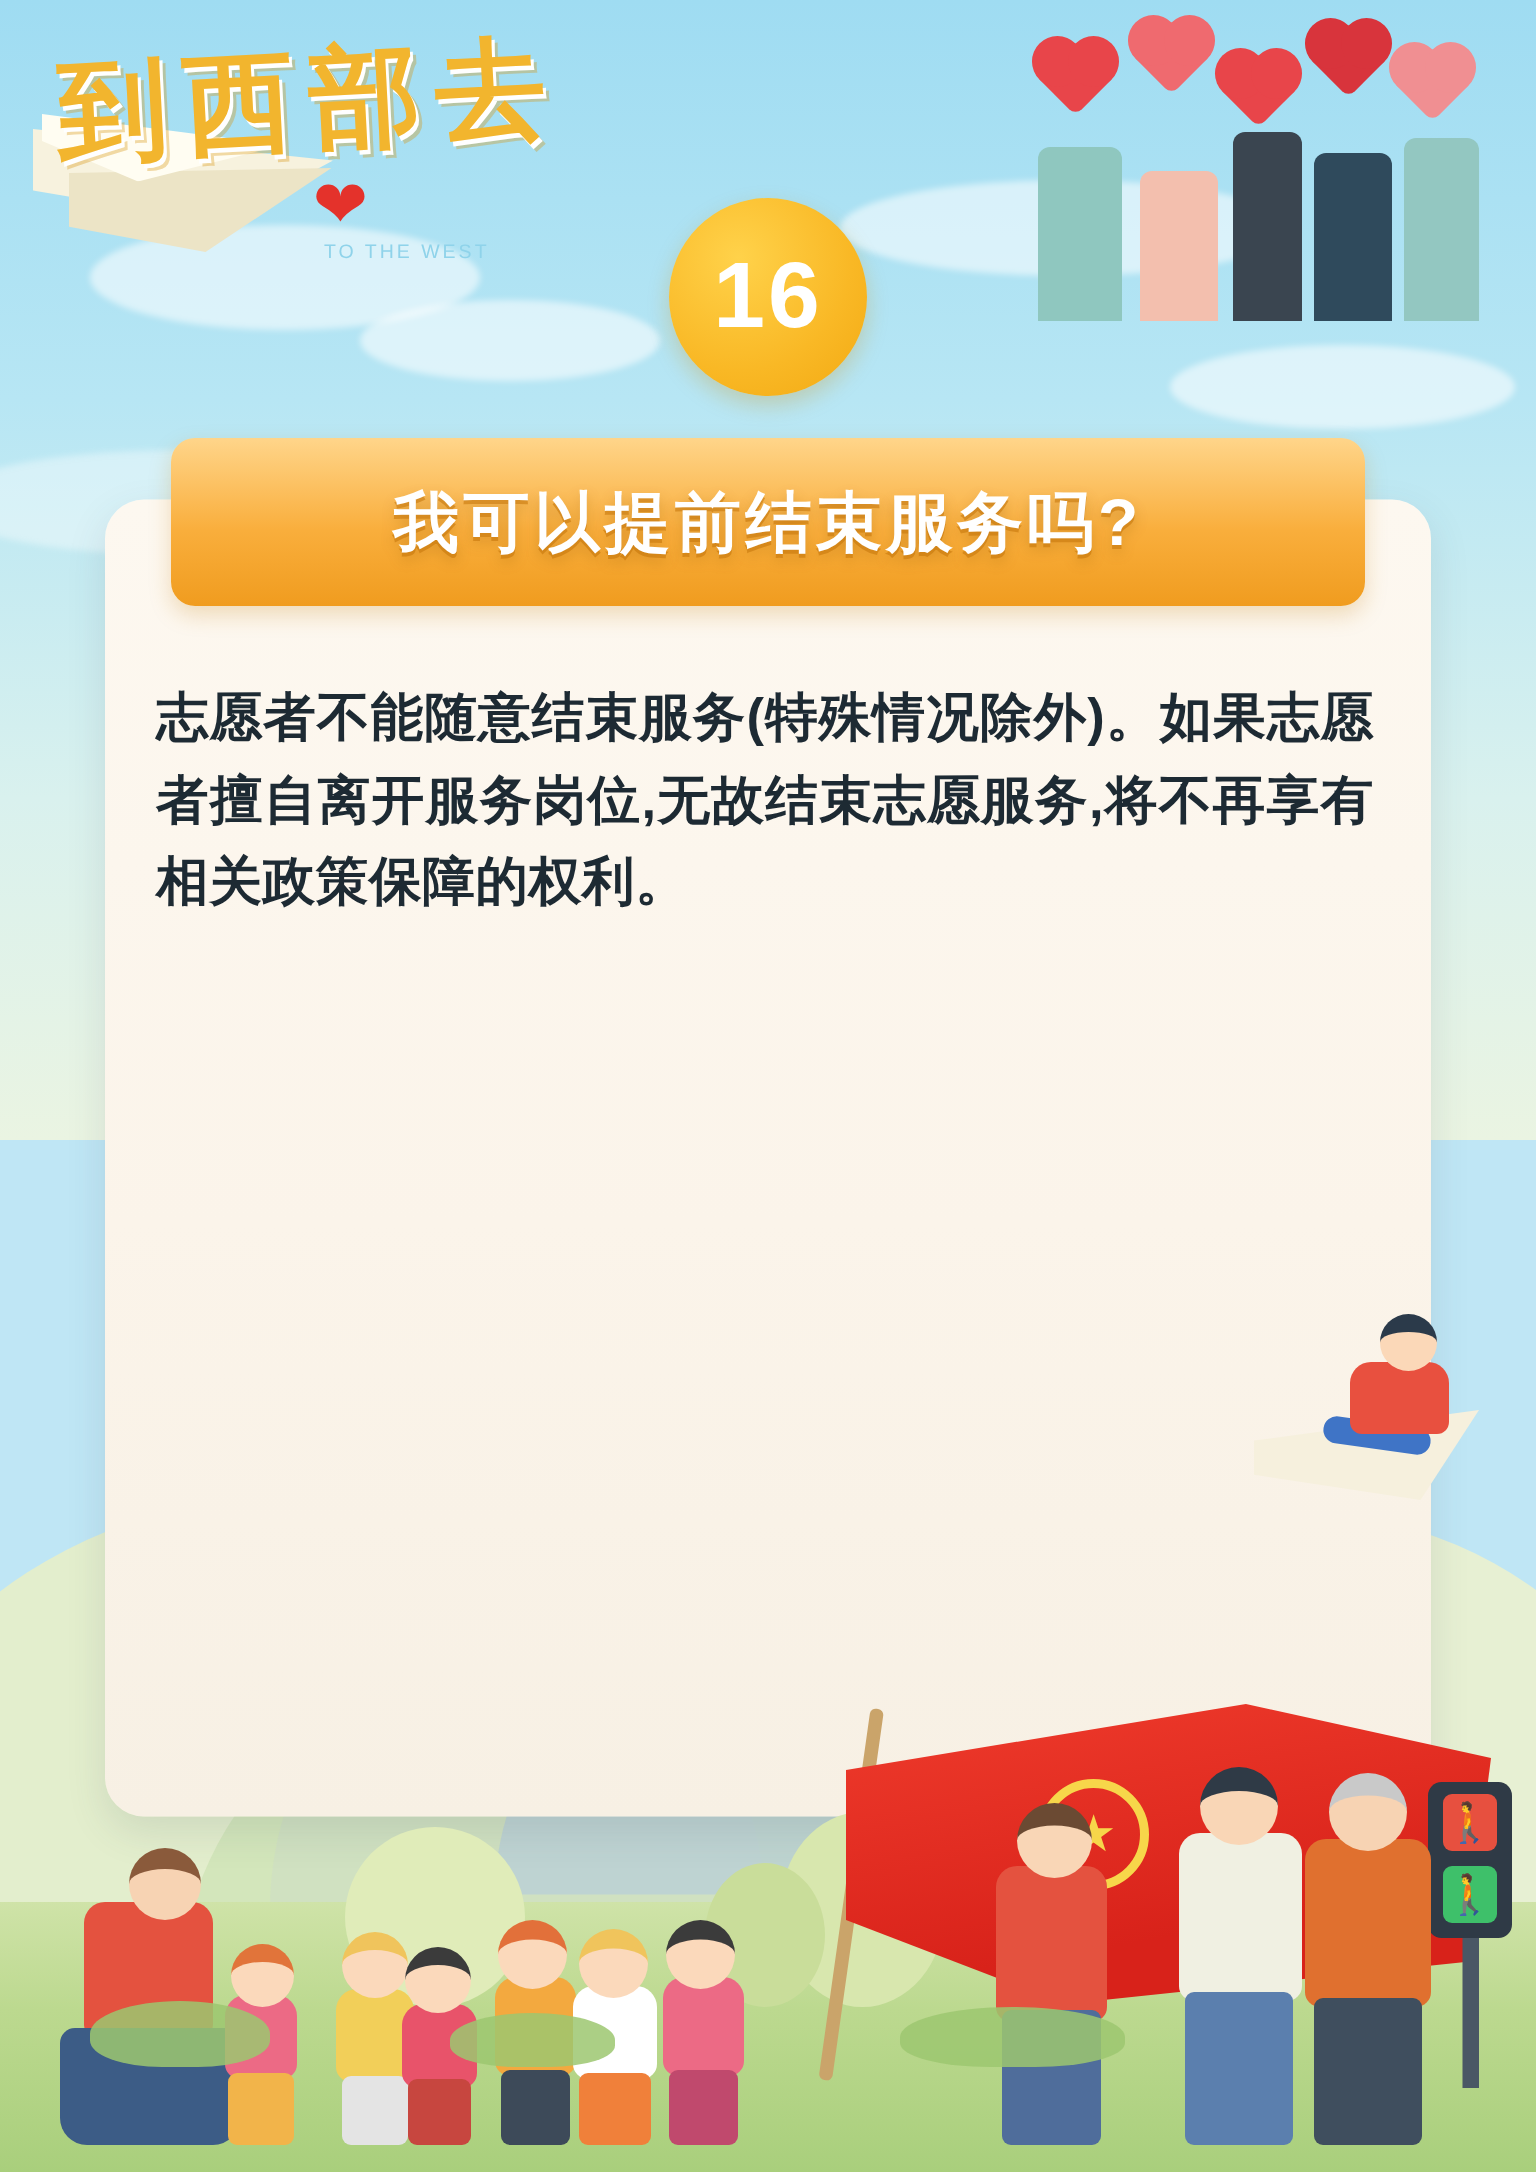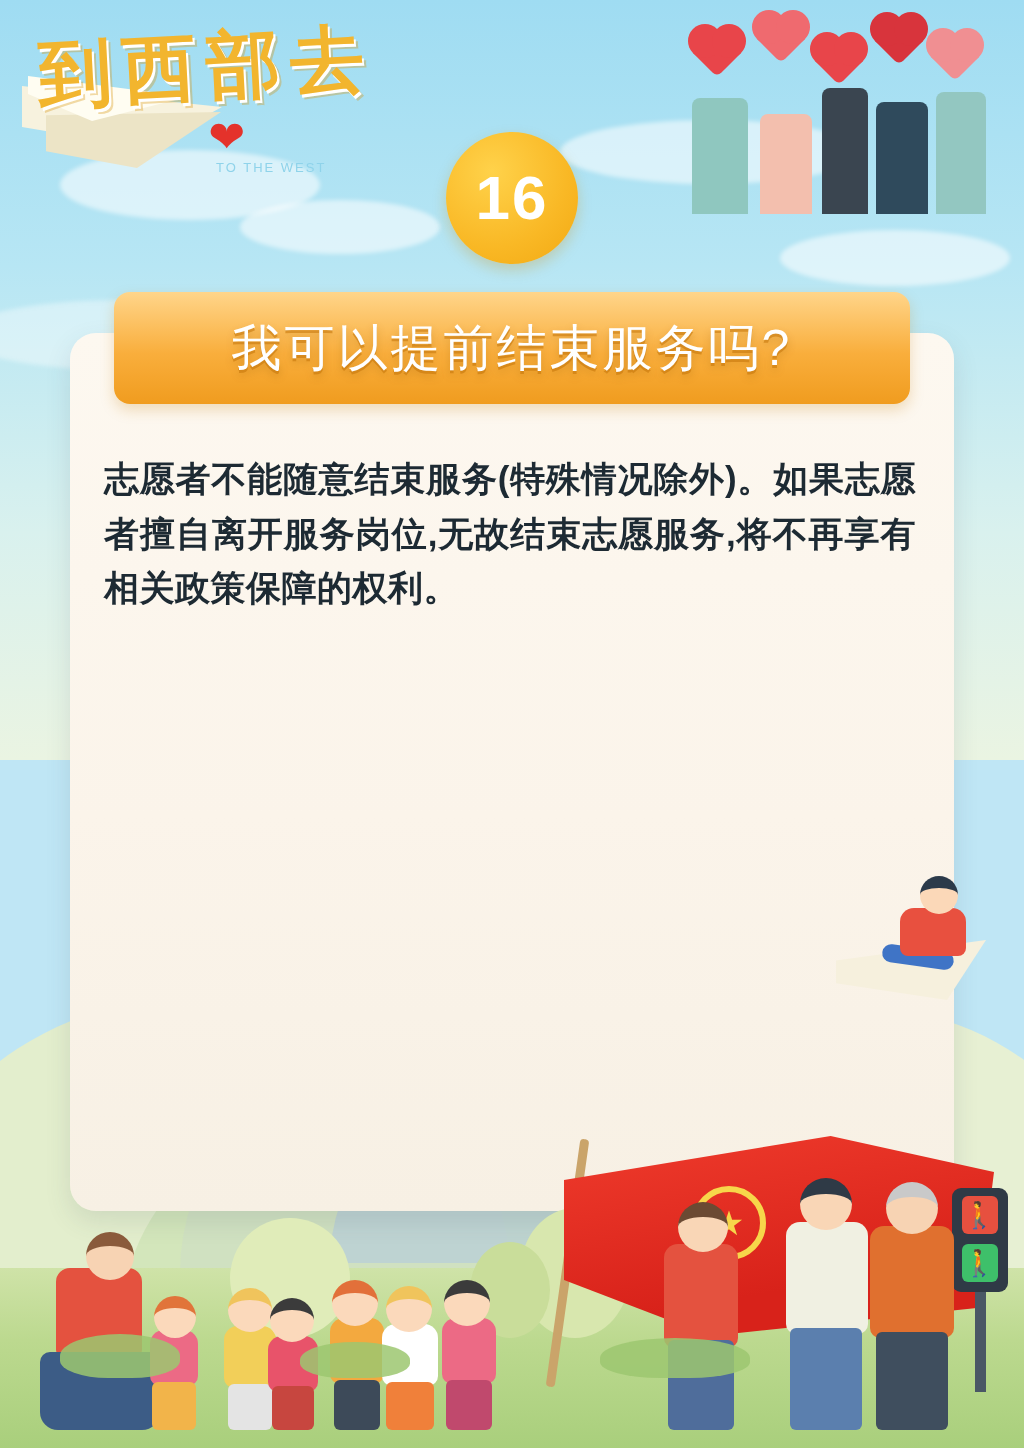--- a/index.html
+++ b/index.html
@@ -173,22 +173,22 @@
     border-radius: 16px;
     background: linear-gradient(180deg, #ffd58a 0%, #f9ae3c 55%, #f09c1f 100%);
     box-shadow: 0 6px 14px rgba(200,130,20,.25);
     display: flex;
     align-items: center;
     justify-content: center;
   }
   .title-ribbon h1 {
     margin: 0;
     font-family: "Liberation Sans", "DejaVu Sans", sans-serif;
-    font-size: 50px;
-    font-weight: 400;
+    font-size: 44px;
+    font-weight: 700;
     color: #ffffff;
     letter-spacing: 3px;
     text-shadow: 0 3px 0 rgba(196,116,10,.55), 0 5px 9px rgba(150,90,10,.30);
   }
 
   .card-body {
     position: absolute;
     left: 104px;
     top: 452px;
     width: 812px;

